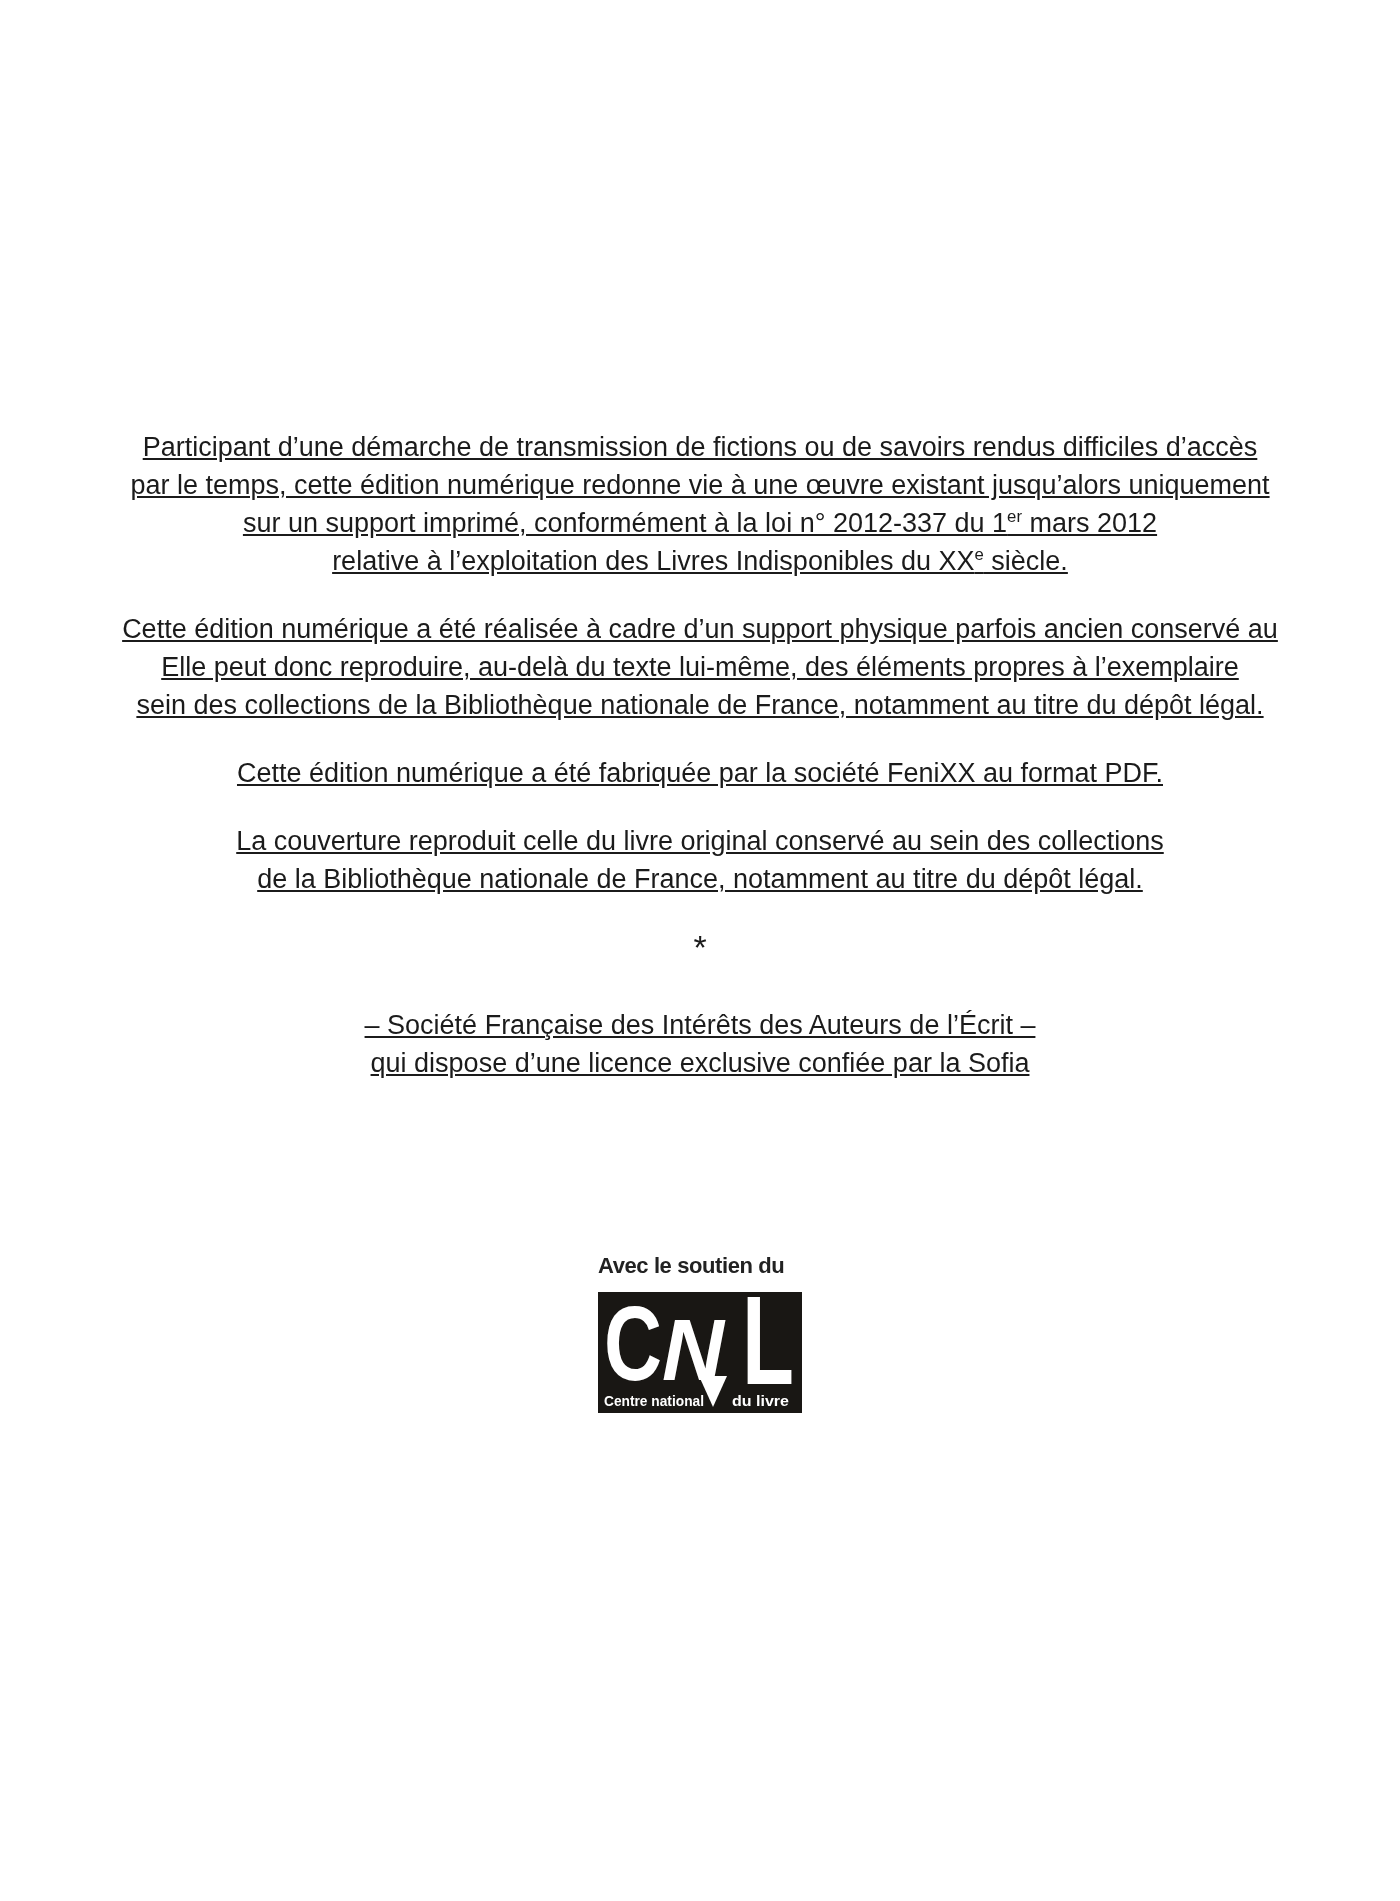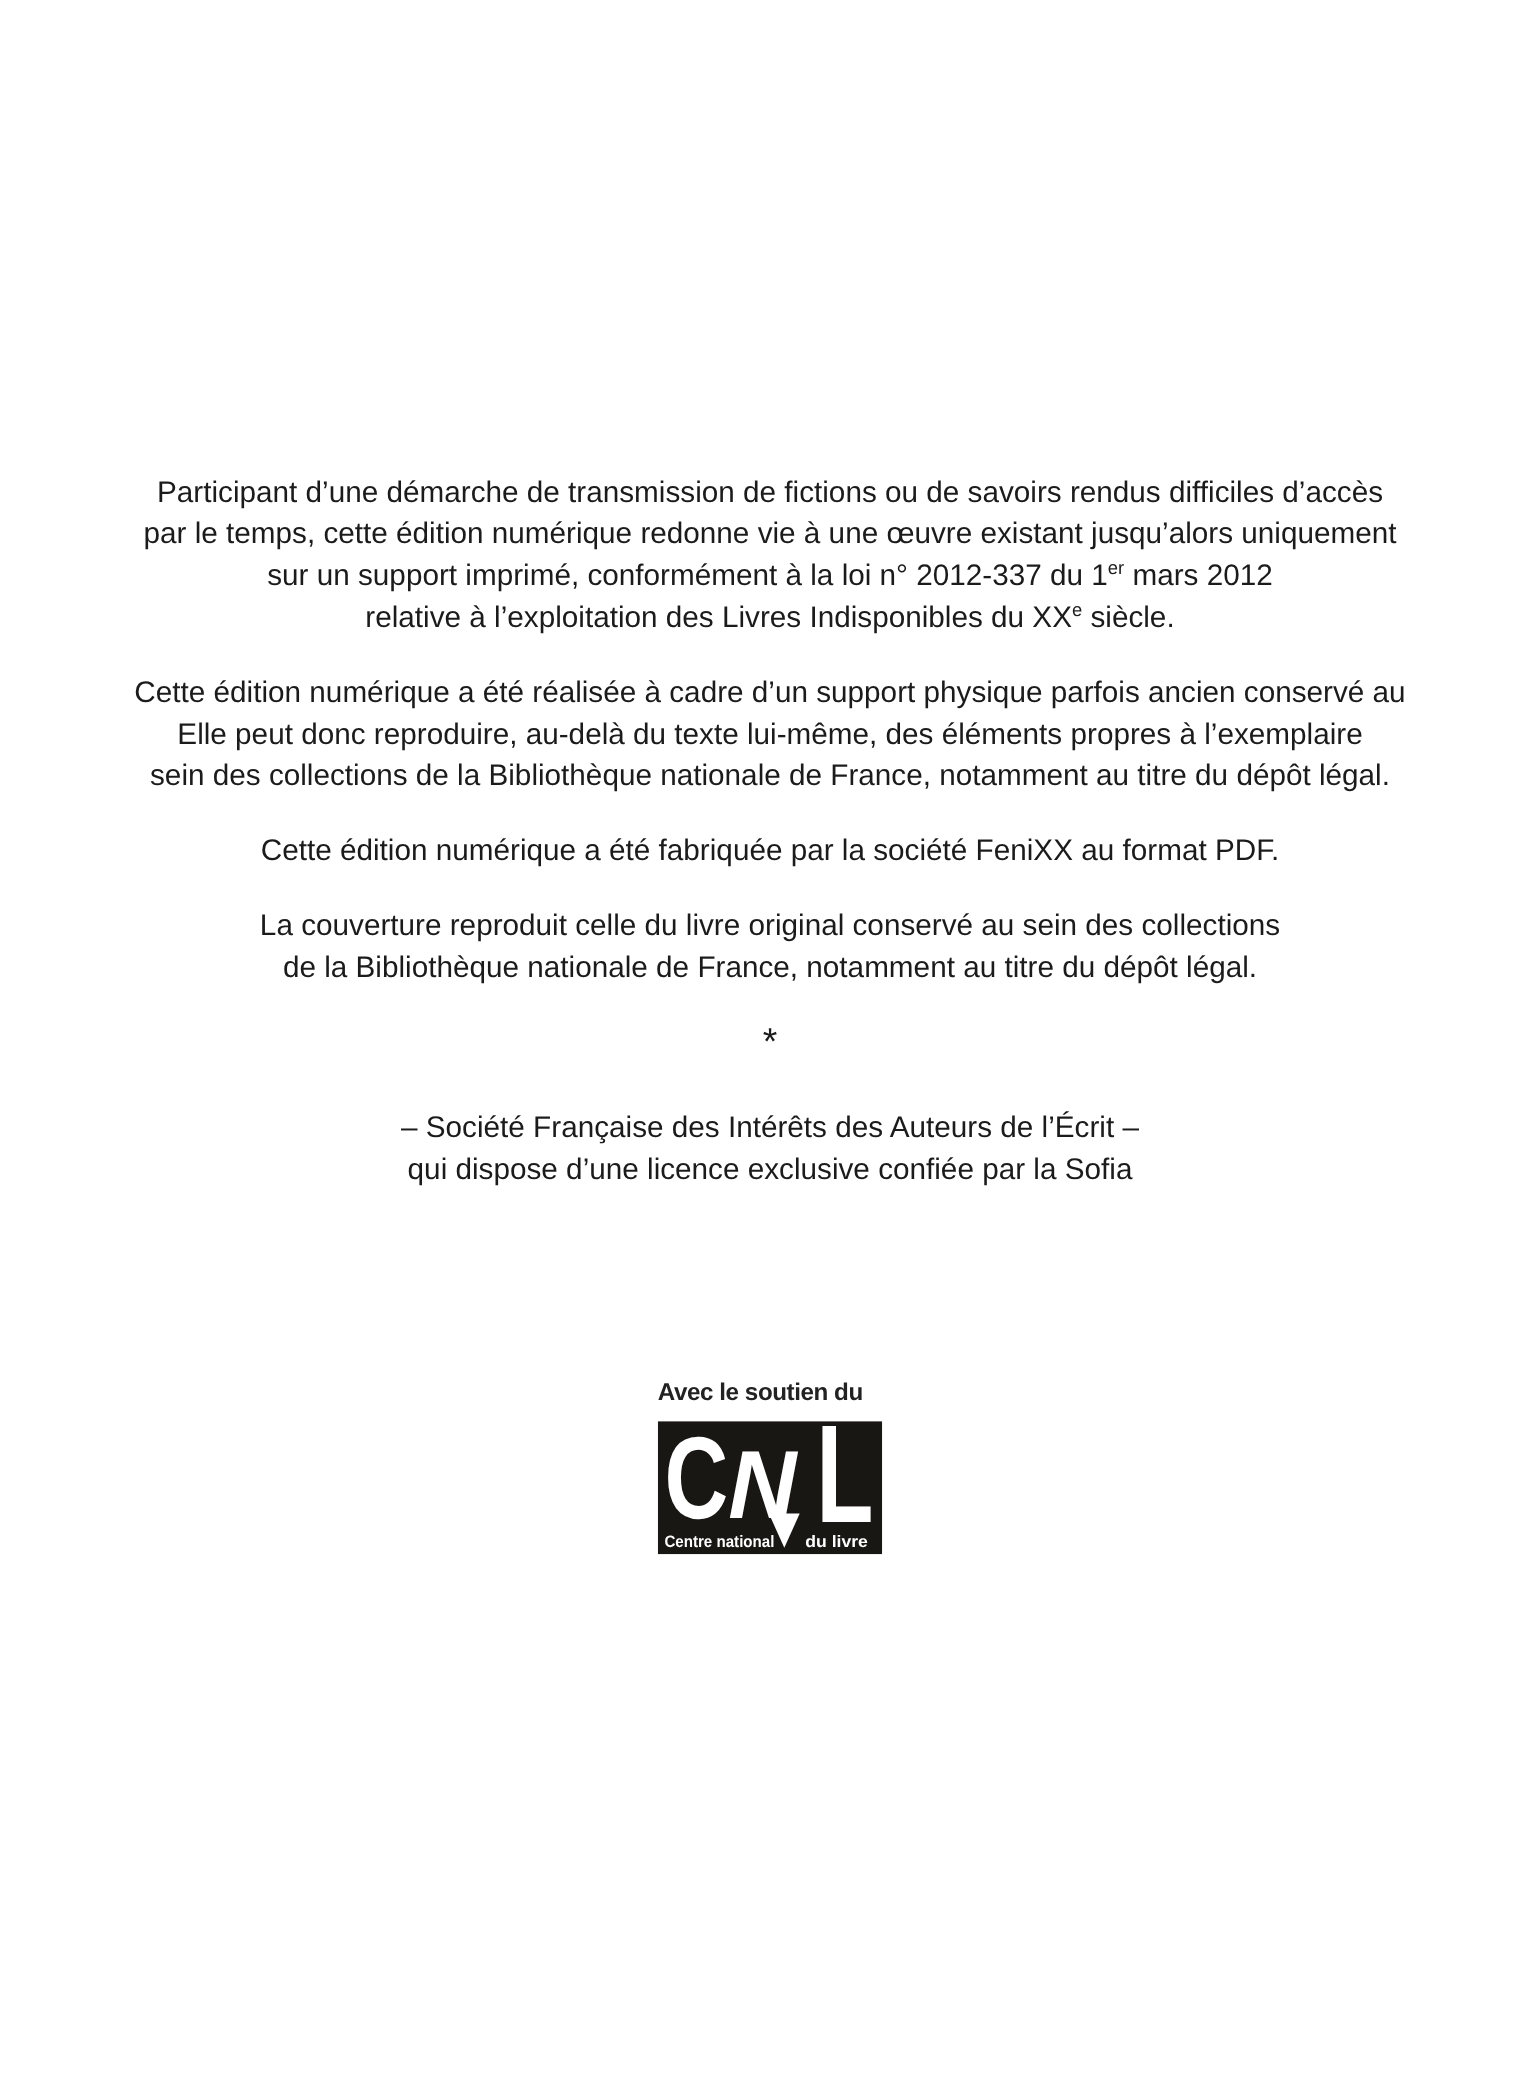--- a/index.html
+++ b/index.html
@@ -15,21 +15,21 @@
   .text-block {
     position: absolute;
     top: 428px;
     left: 0;
     width: 100%;
     text-align: center;
     font-size: 27px;
     line-height: 38px;
   }
   .text-block p { margin: 0 0 30px 0; }
-  .line { display: block; white-space: nowrap; }
+  .line { display: block; white-space: nowrap; text-decoration: underline; }
   sup {
     font-size: 0.62em;
     line-height: 0;
     vertical-align: super;
   }
   .separator {
     font-size: 34px;
     margin: 0 0 40px 0 !important;
   }
   .support {

